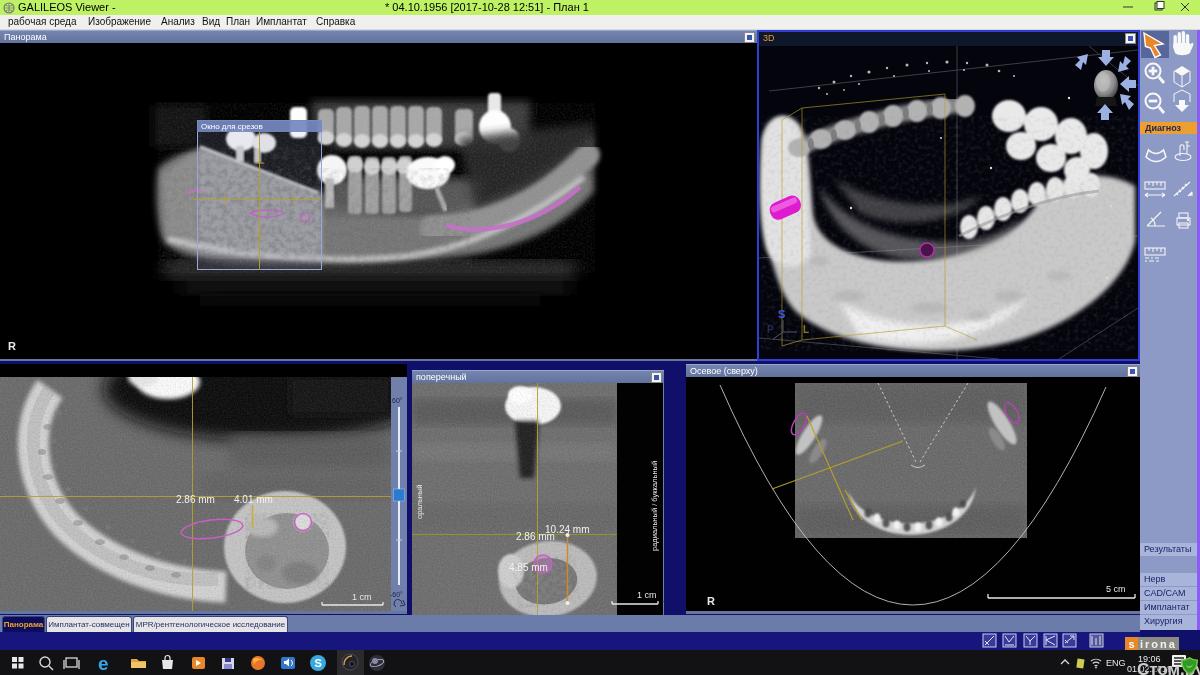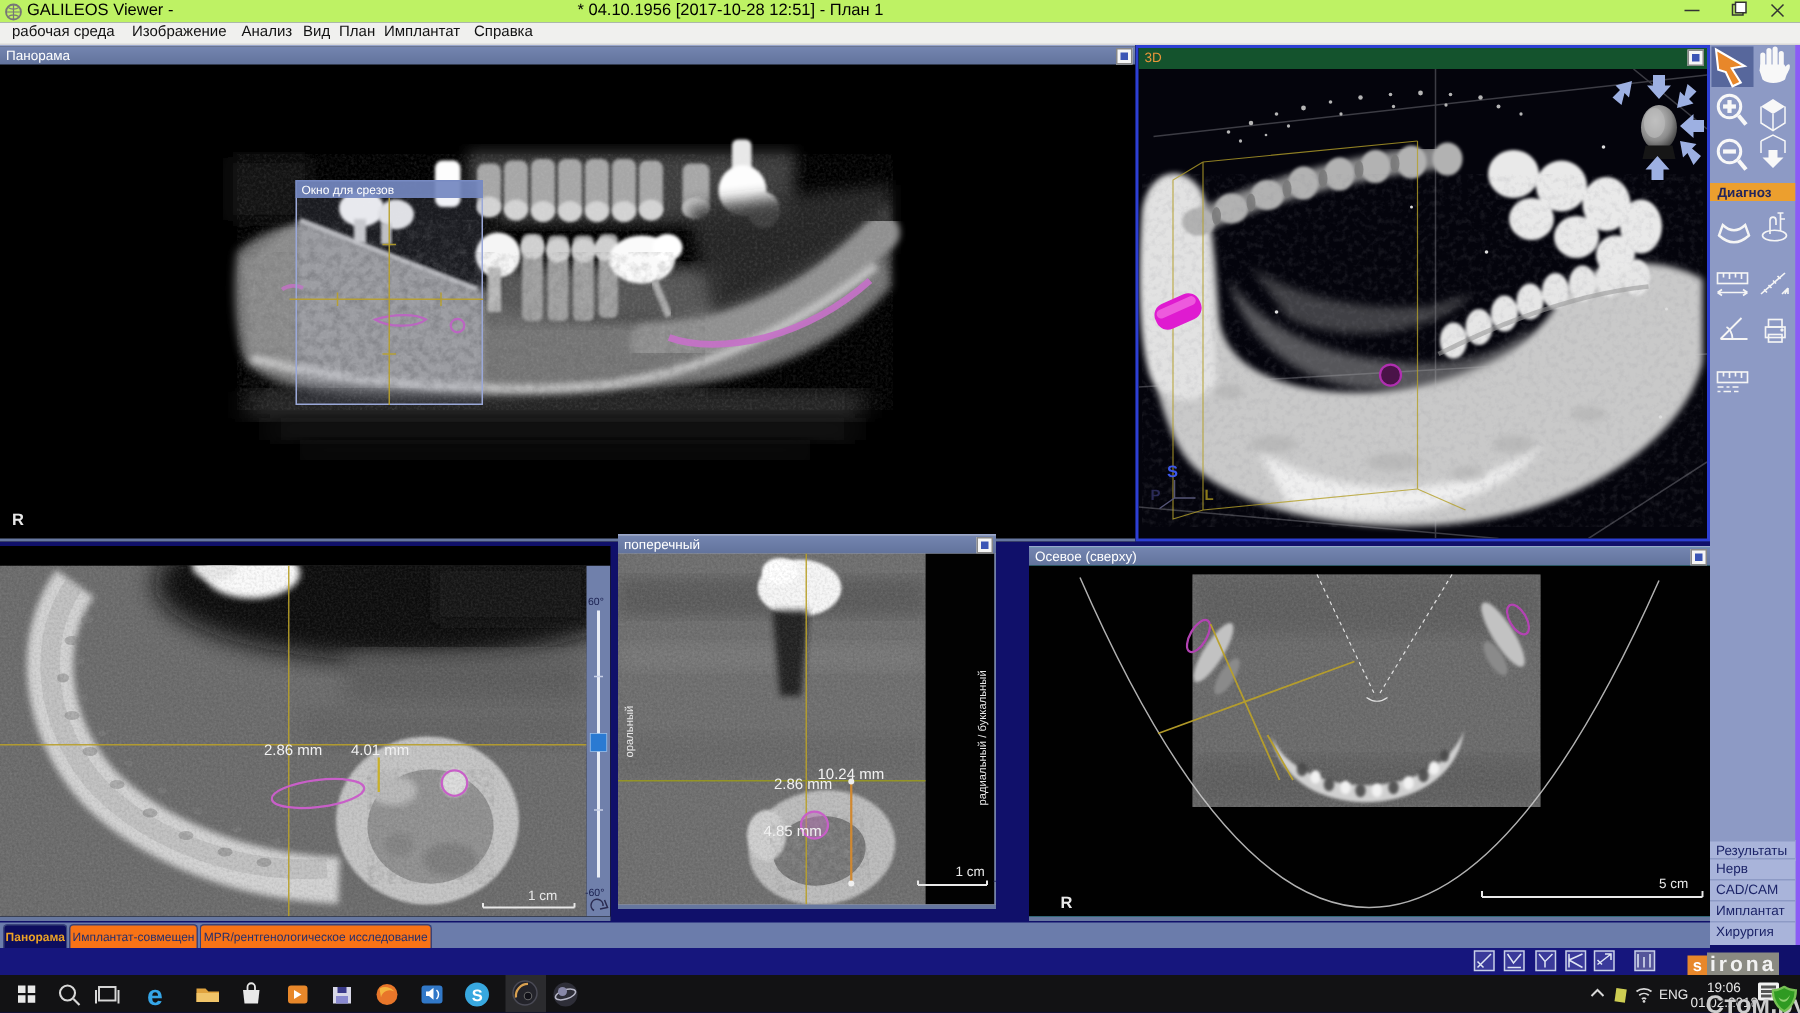--- a/index.html
+++ b/index.html
@@ -8,29 +8,29 @@
 #titlebar .t2{position:absolute;left:385px;top:1px}
 #menubar{position:absolute;left:0;top:15px;width:1200px;height:15px;background:#f0f0ee;border-bottom:1px solid #d8d8d8;font-size:10px;color:#111}
 #menubar span{position:absolute;top:1px}
 #app{position:absolute;left:0;top:30px;width:1200px;height:620px;background:#10106a}
 .hdr{position:absolute;left:0;top:0;right:0;height:13px;background:linear-gradient(#7485b0,#62739c);color:#fff;font-size:9px;line-height:13px;padding-left:4px;border-top:1px solid #9aa7cc}
 .hdr .mic{position:absolute;right:2px;top:1px;width:11px;height:11px;background:#f5f5f5;border:1px solid #888}
 .hdr .mic:after{content:"";position:absolute;left:2px;top:2px;width:5px;height:5px;background:#3b55b5}
 .panel{position:absolute;overflow:hidden}
 #pano{left:0;top:0;width:757px;height:331px;background:#000;border-bottom:2px solid #66779f}
 #p3d{left:757px;top:0;width:383px;height:331px;background:#04040c;border:2px solid #2d3fd4}
-#p3d .hdr{background:#14532d;color:#e8953a;border-top:none;height:14px}
+#p3d .hdr{background:#0f172a;color:#e8953a;border-top:none;height:14px}
 #toolbar{left:1140px;top:0;width:68px;height:600px;background:#8b5cf6}
 #bl{left:0;top:334px;width:407px;height:250px;background:#000;border-bottom:3px solid #66779f}
-#bm{left:412px;top:326px;width:252px;height:250px;background:#a3a3a3;border-bottom:3px solid #66779f}
+#bm{left:412px;top:340px;width:252px;height:250px;background:#a3a3a3;border-bottom:3px solid #66779f}
 #br{left:686px;top:334px;width:454px;height:250px;background:#0f766e;border-bottom:3px solid #66779f}
 #tabbar{position:absolute;left:0;top:585px;width:1140px;height:17px;background:#6b7cab}
 .tab{position:absolute;top:1px;height:16px;font-size:8px;line-height:15px;text-align:center;border:1px solid #39437a;border-bottom:none;border-radius:3px 3px 0 0;white-space:nowrap;overflow:hidden}
 .tab.active{background:#0d0d5e;color:#eda325;font-weight:bold}
-.tab.inactive{background:#f97316;color:#262f6d}
+.tab.inactive{background:#e5e5e5;color:#262f6d}
 #bstrip{position:absolute;left:0;top:602px;width:1140px;height:18px;background:#16167d}
 #sirona{position:absolute;left:1125px;top:604px;height:15px;font-weight:bold}
 .label-col{position:absolute;left:0;width:57px;background:#a9b4da;color:#1c2468;font-size:9px;line-height:13px;padding-left:4px;border-top:1px solid #8d9ac5}
 #taskbar{position:absolute;left:0;top:650px;width:1200px;height:25px;background:#121212}
 </style></head>
 <body>
 <div id="titlebar">
  <svg class="abs" style="left:3px;top:2px" width="12" height="12" viewBox="0 0 12 12">
       <circle cx="6" cy="6" r="5" fill="none" stroke="#777" stroke-width="1.2"></circle>
       <path d="M1 6h10M6 1v10M2.5 3c2 1.5 5 1.5 7 0M2.5 9c2-1.5 5-1.5 7 0" stroke="#777" stroke-width="0.8" fill="none"></path>
@@ -405,21 +405,21 @@
     <rect x="39" y="193" width="9" height="5"></rect>
     <circle cx="48" cy="190" r="0.6"></circle>
    </g>
 
    <g stroke="#f5f5f5" stroke-width="1.1" fill="none">
     <rect x="5" y="218" width="20" height="7"></rect>
     <path d="M9,218 L9,221 M13,218 L13,222 M17,218 L17,221 M21,218 L21,222"></path>
     <path d="M5,228 L9,228 M11,228 L13,228 M15,228 L19,228 M5,231 L7,231 M9,231 L14,231 M16,231 L19,231"></path>
    </g>
   </svg>
-  <div class="label-col" style="top:530px;height:14px">Результаты</div>
+  <div class="label-col" style="top:512px;height:14px">Результаты</div>
   <div class="label-col" style="top:542px;height:14px">Нерв</div>
   <div class="label-col" style="top:556px;height:14px">CAD/CAM</div>
   <div class="label-col" style="top:570px;height:14px">Имплантат</div>
   <div class="label-col" style="top:584px;height:16px">Хирургия</div>
  </div>
  <div id="bl" class="panel">
   <svg class="abs" style="left:0;top:13px" width="407" height="234" viewBox="0 0 407 234">
    <defs>
     <filter id="ctNoise" x="0%" y="0%" width="100%" height="100%">
      <feTurbulence type="fractalNoise" baseFrequency="0.7" numOctaves="2" seed="19"></feTurbulence>
@@ -639,21 +639,21 @@
     <path d="M985,13 L994,4 M985,9 L989,13"></path>
     <path d="M1005,4 L1009,10 L1014,4 M1005,13 L1014,13"></path>
     <path d="M1026,4 L1030,9 L1035,4 M1030,9 L1030,13"></path>
     <path d="M1046,4 L1046,13 M1046,8 L1055,4 M1046,8 L1055,13"></path>
     <path d="M1065,11 L1074,4 M1070,4 L1074,4 L1074,8 M1065,8 L1068,11"></path>
     <path d="M1092,4 L1092,13 M1096,6 L1096,13 M1100,4 L1100,13"></path>
    </g>
   </svg>
  </div>
  <div id="sirona">
-  <span style="display:inline-block;background:#e8872a;color:#fff;font-size:11px;width:13px;height:15px;text-align:center;line-height:15px">s</span><span style="display:inline-block;background:#8a8a82;color:#f2f2f2;font-size:14px;height:15px;line-height:15px;letter-spacing:2px;padding:0 2px">irona</span>
+  <span style="display:inline-block;background:#e8872a;color:#fff;font-size:11px;width:13px;height:15px;text-align:center;line-height:15px">s</span><span style="display:inline-block;background:#8a8a82;color:#f2f2f2;font-size:11px;height:15px;line-height:15px;letter-spacing:2px;padding:0 2px">irona</span>
  </div>
 </div>
 <div id="taskbar">
  <svg class="abs" style="left:0;top:0" width="1200" height="25" viewBox="0 0 1200 25">
   <rect x="0" y="0" width="1200" height="25" fill="#121214"></rect>
   <rect x="337" y="0" width="27" height="25" fill="#2b2b2e"></rect>
 
   <g fill="#e8e8e8">
         <rect x="12" y="7" width="5" height="5"></rect>
         <rect x="18.5" y="7" width="5" height="5"></rect>

